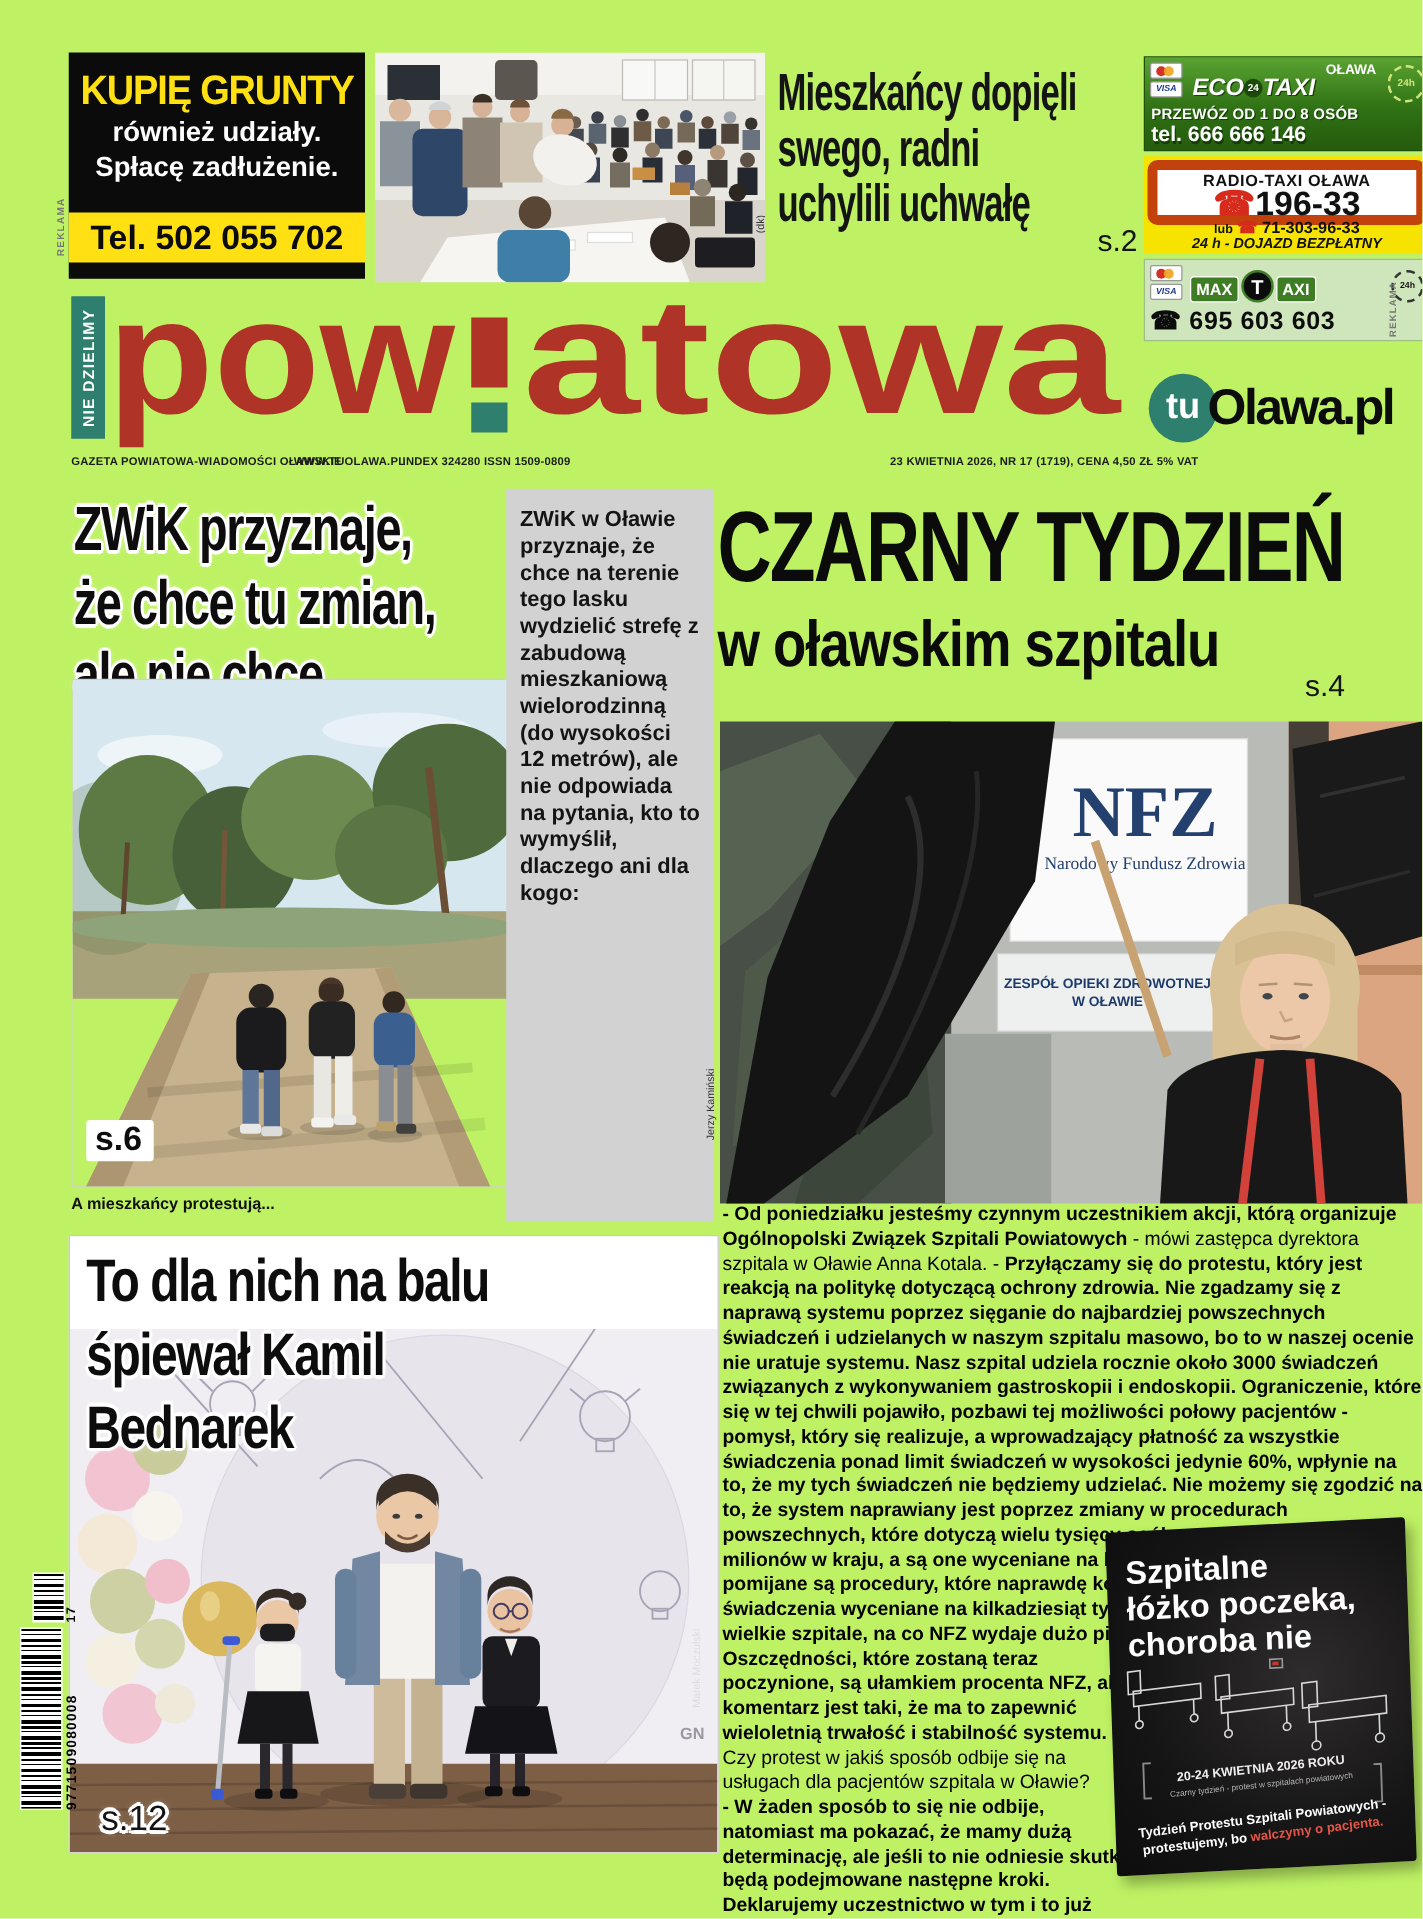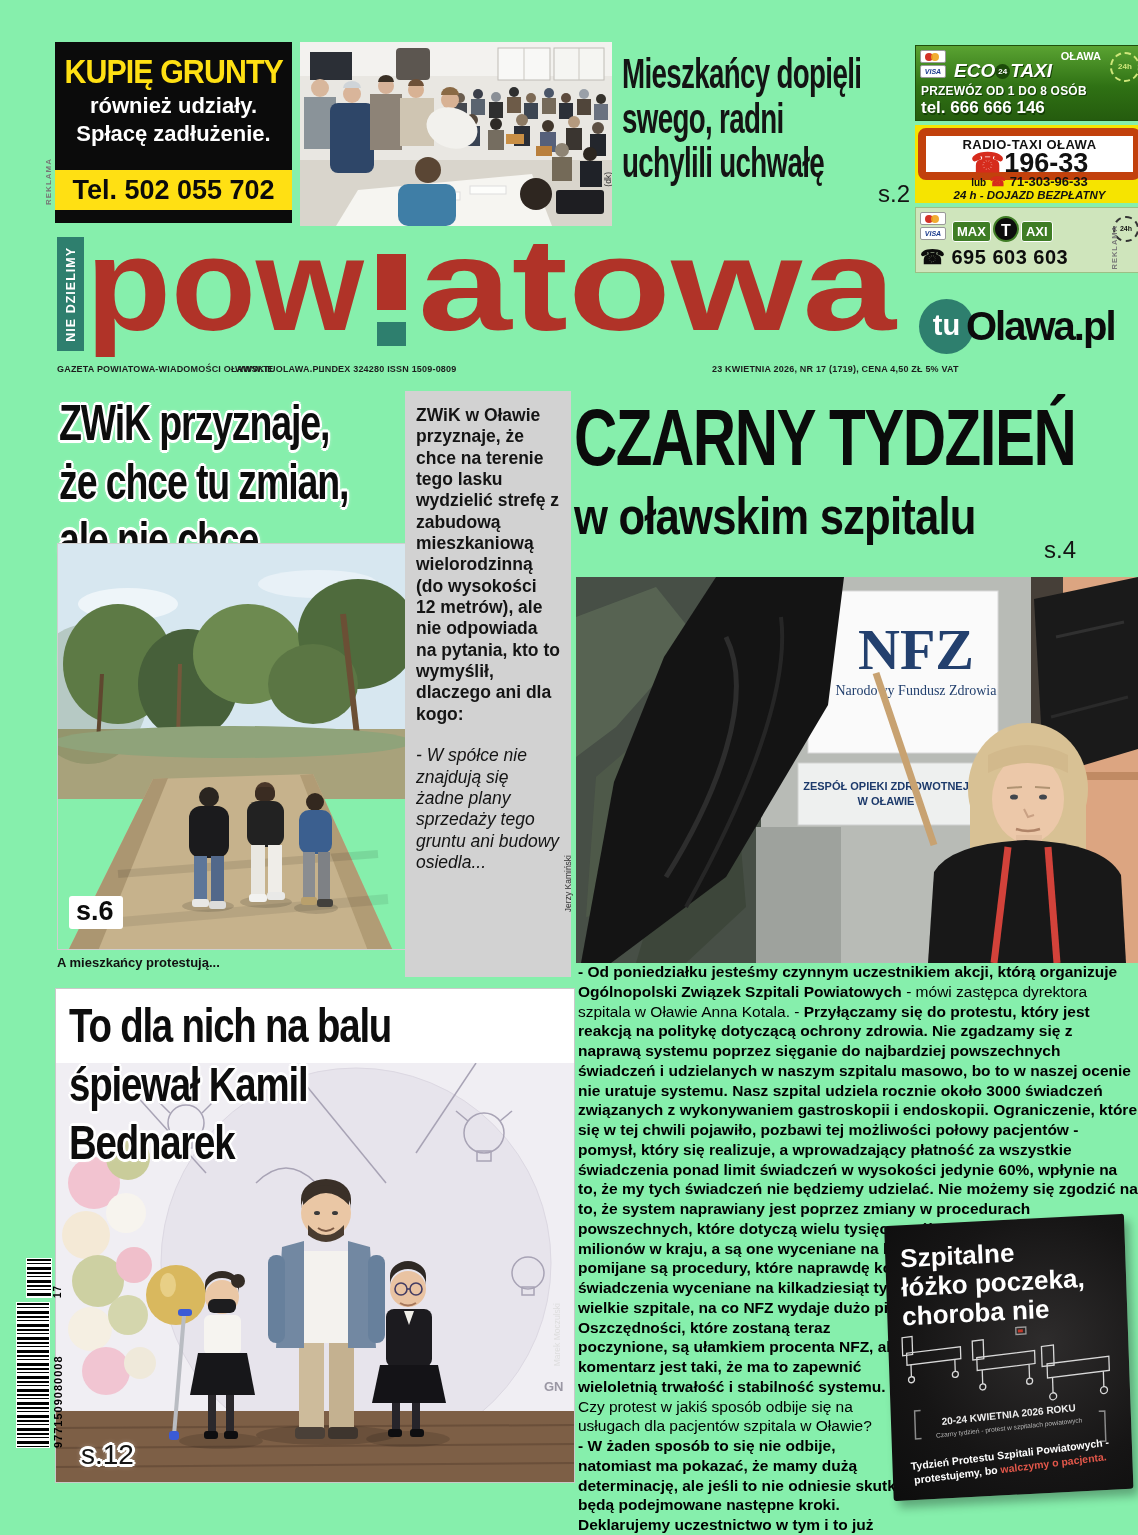--- a/index.html
+++ b/index.html
@@ -1,18 +1,18 @@
 <!DOCTYPE html>
 <html><head>
 <meta charset="utf-8">
 <style>
   * { margin:0; padding:0; box-sizing:border-box; }
   html,body { background:#fff; }
   #page {
-    position:relative; width:1138px; height:1535px; background:#86efac;
+    position:relative; width:1138px; height:1535px; background:#bef264;
     font-family:"Liberation Sans", sans-serif; overflow:hidden; color:#111;
   }
   .abs { position:absolute; }
   .vtext { writing-mode:vertical-rl; transform:rotate(180deg); }
   .halo { text-shadow:-2px -2px 0 #fff,2px -2px 0 #fff,-2px 2px 0 #fff,2px 2px 0 #fff,0 -3px 0 #fff,0 3px 0 #fff,-3px 0 0 #fff,3px 0 0 #fff,0 0 6px #fff; }
   .condensed { transform-origin:0 0; white-space:nowrap; }
 
   
   .reklama-side { font-size:8px; color:#777; letter-spacing:1px; font-weight:700; }
   #grunty { left:55px; top:42px; width:237px; height:181px; background:#0b0b0b; text-align:center; }
@@ -313,21 +313,20 @@
         <rect x="243" y="353" width="16" height="8" rx="3" fill="#b9a06c"></rect>
         <rect x="259" y="355" width="16" height="8" rx="3" fill="#42403c"></rect>
       </g>
     </svg>
     <div class="abs sref" style="left:11px; top:352px;">s.6</div>
   </div>
   <div class="abs" id="forest-cap">A mieszkańcy protestują...</div>
 
   <div class="abs" id="quotebox">
     <div class="b">ZWiK w Oławie przyznaje, że chce na terenie tego lasku wydzielić strefę z zabudową mieszkaniową wielorodzinną (do wysokości 12 metrów), ale nie odpowiada na pytania, kto to wymyślił, dlaczego ani dla kogo:</div>
-    <div class="i">- W spółce nie znajdują się żadne plany sprzedaży tego gruntu ani budowy osiedla...</div>
   </div>
 
   <div class="abs condensed" id="czarny1">CZARNY TYDZIEŃ</div>
   <div class="abs condensed" id="czarny2">w oławskim szpitalu</div>
   <div class="abs pageref" style="left:1044px; top:536px; font-size:24px;">s.4</div>
 
   <div class="abs" id="nfzphoto">
     <svg width="562" height="386" viewBox="0 0 562 386">
       <rect width="562" height="386" fill="#b8bbb6"></rect>
       <rect x="0" y="0" width="185" height="386" fill="#474f46"></rect>

